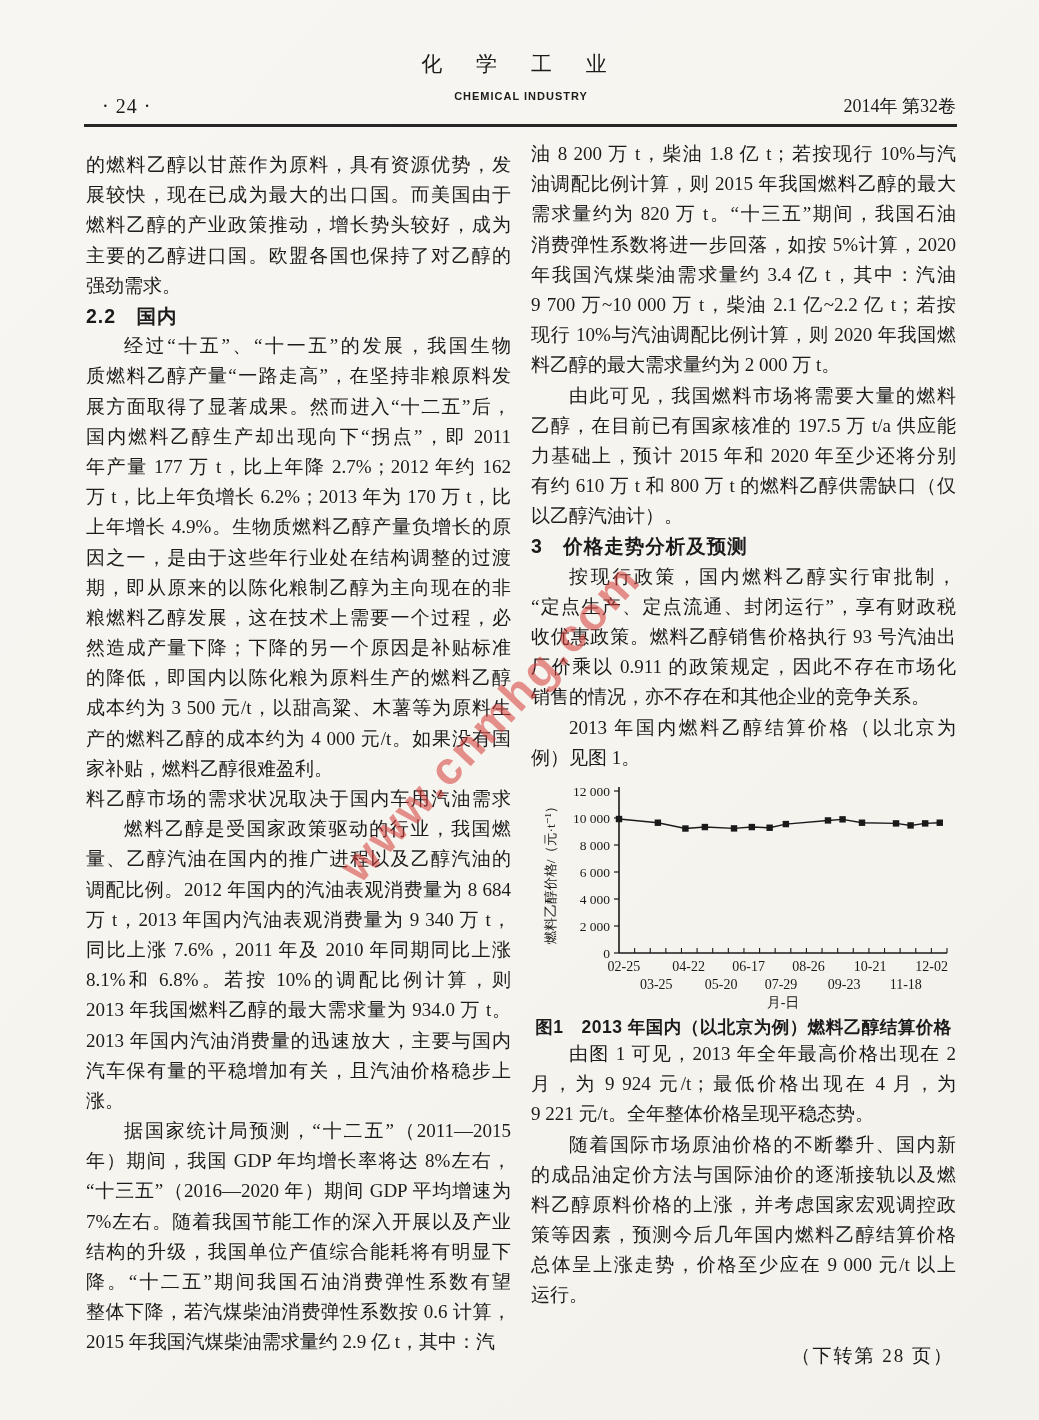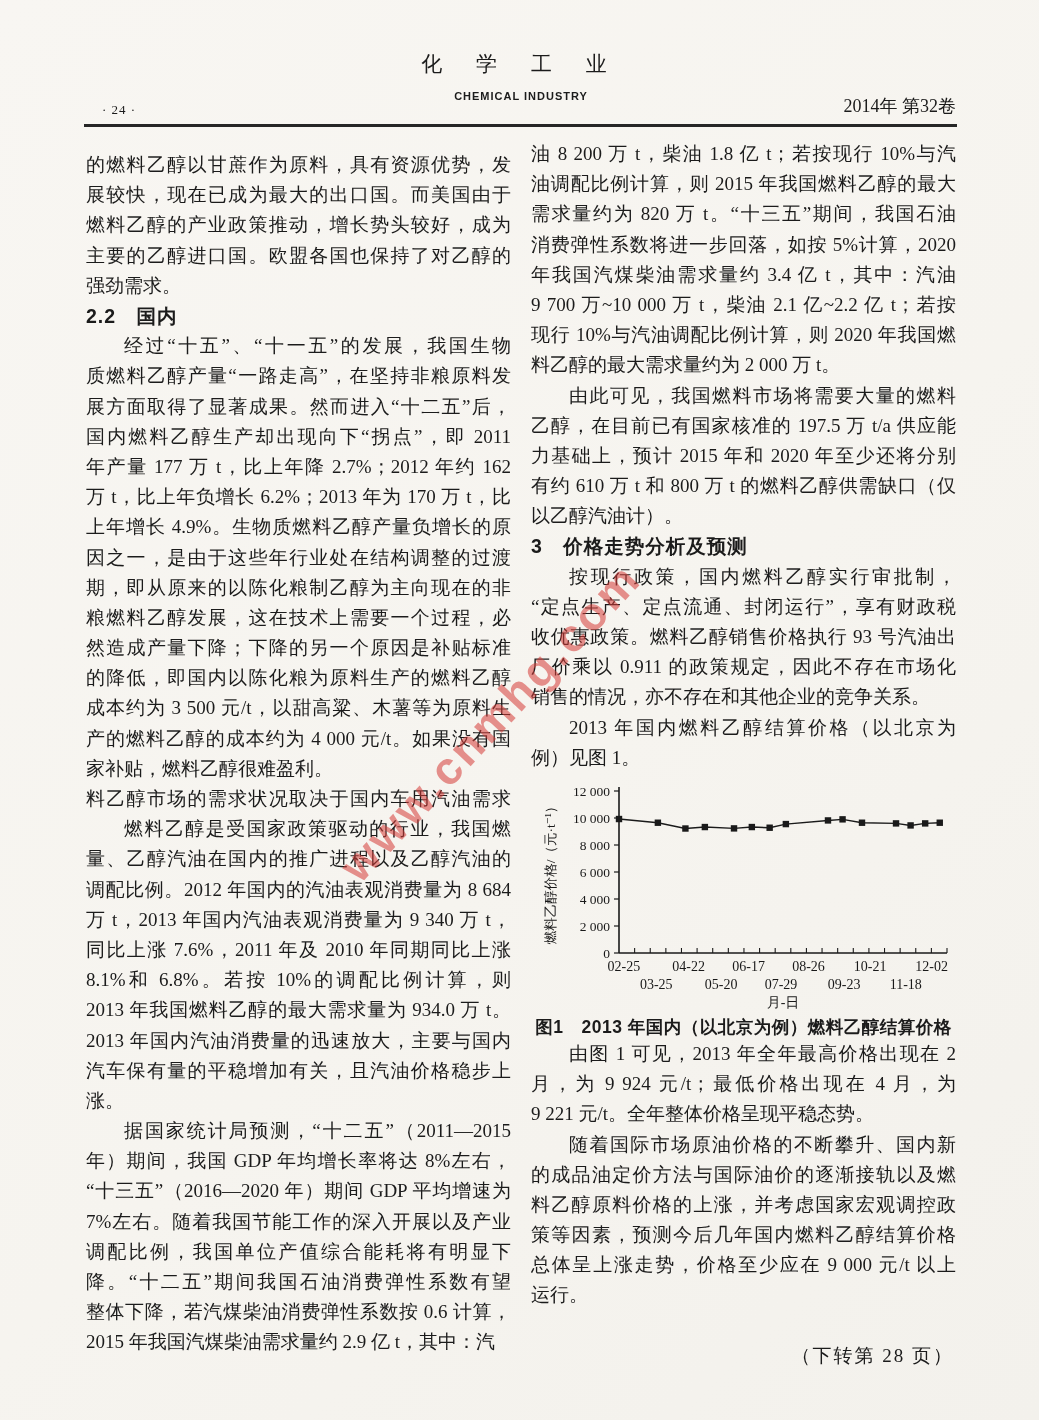--- a/index.html
+++ b/index.html
@@ -9,21 +9,21 @@
     width:1039px;height:1420px;
     margin:0 auto;
     background:linear-gradient(135deg,#f8f6f2 0%,#f6f4ef 55%,#f3f1ec 100%);
     overflow:hidden;
     color:#1b1b1b;
     font-family:"Liberation Serif","DejaVu Serif",serif;
   }
   .hdr{
     position:absolute;top:50px;left:86px;width:870px;height:72px;
   }
-  .hdr .pnum{position:absolute;left:16px;bottom:4px;font-size:13px;letter-spacing:1px;}
+  .hdr .pnum{position:absolute;left:16px;bottom:4px;font-size:20px;letter-spacing:1px;}
   .hdr .cblock{position:absolute;left:0;right:0;text-align:center;top:0;}
   .hdr .cn{font-family:"Liberation Sans","DejaVu Sans",sans-serif;font-weight:normal;font-size:21px;letter-spacing:14px;}
   .hdr .en{font-family:"Liberation Sans","DejaVu Sans",sans-serif;font-weight:bold;font-size:11px;margin-top:12px;letter-spacing:1px;}
   .hdr .issue{position:absolute;right:0;bottom:4px;font-size:18px;text-align:center;}
   .rule{position:absolute;top:124px;left:84px;width:873px;height:0;border-top:3.5px solid #262626;}
   .cols{
     position:absolute;top:139px;left:86px;width:870px;
     display:flex;gap:20px;align-items:center;
   }
   .col{width:425px;flex:0 0 425px;}
@@ -105,21 +105,21 @@
         <div class="line just">同比上涨 7.6%，2011 年及 2010 年同期同比上涨</div>
         <div class="line just">8.1%和 6.8%。若按 10%的调配比例计算，则</div>
         <div class="line just">2013 年我国燃料乙醇的最大需求量为 934.0 万 t。</div>
         <div class="line just">2013 年国内汽油消费量的迅速放大，主要与国内</div>
         <div class="line just">汽车保有量的平稳增加有关，且汽油价格稳步上</div>
         <div class="line">涨。</div>
         <div class="line just indent">据国家统计局预测，“十二五”（2011—2015</div>
         <div class="line just">年）期间，我国 GDP 年均增长率将达 8%左右，</div>
         <div class="line just">“十三五”（2016—2020 年）期间 GDP 平均增速为</div>
         <div class="line just">7%左右。随着我国节能工作的深入开展以及产业</div>
-        <div class="line just">调配比例，我国单位产值综合能耗将有明显下</div>
+        <div class="line just">结构的升级，我国单位产值综合能耗将有明显下</div>
         <div class="line just">降。“十二五”期间我国石油消费弹性系数有望</div>
         <div class="line just">整体下降，若汽煤柴油消费弹性系数按 0.6 计算，</div>
         <div class="line">2015 年我国汽煤柴油需求量约 2.9 亿 t，其中：汽</div>
       </section>
 
     <section class="col">
       <div>
           <div class="line just">油 8 200 万 t，柴油 1.8 亿 t；若按现行 10%与汽</div>
           <div class="line just">油调配比例计算，则 2015 年我国燃料乙醇的最大</div>
           <div class="line just">需求量约为 820 万 t。“十三五”期间，我国石油</div>

